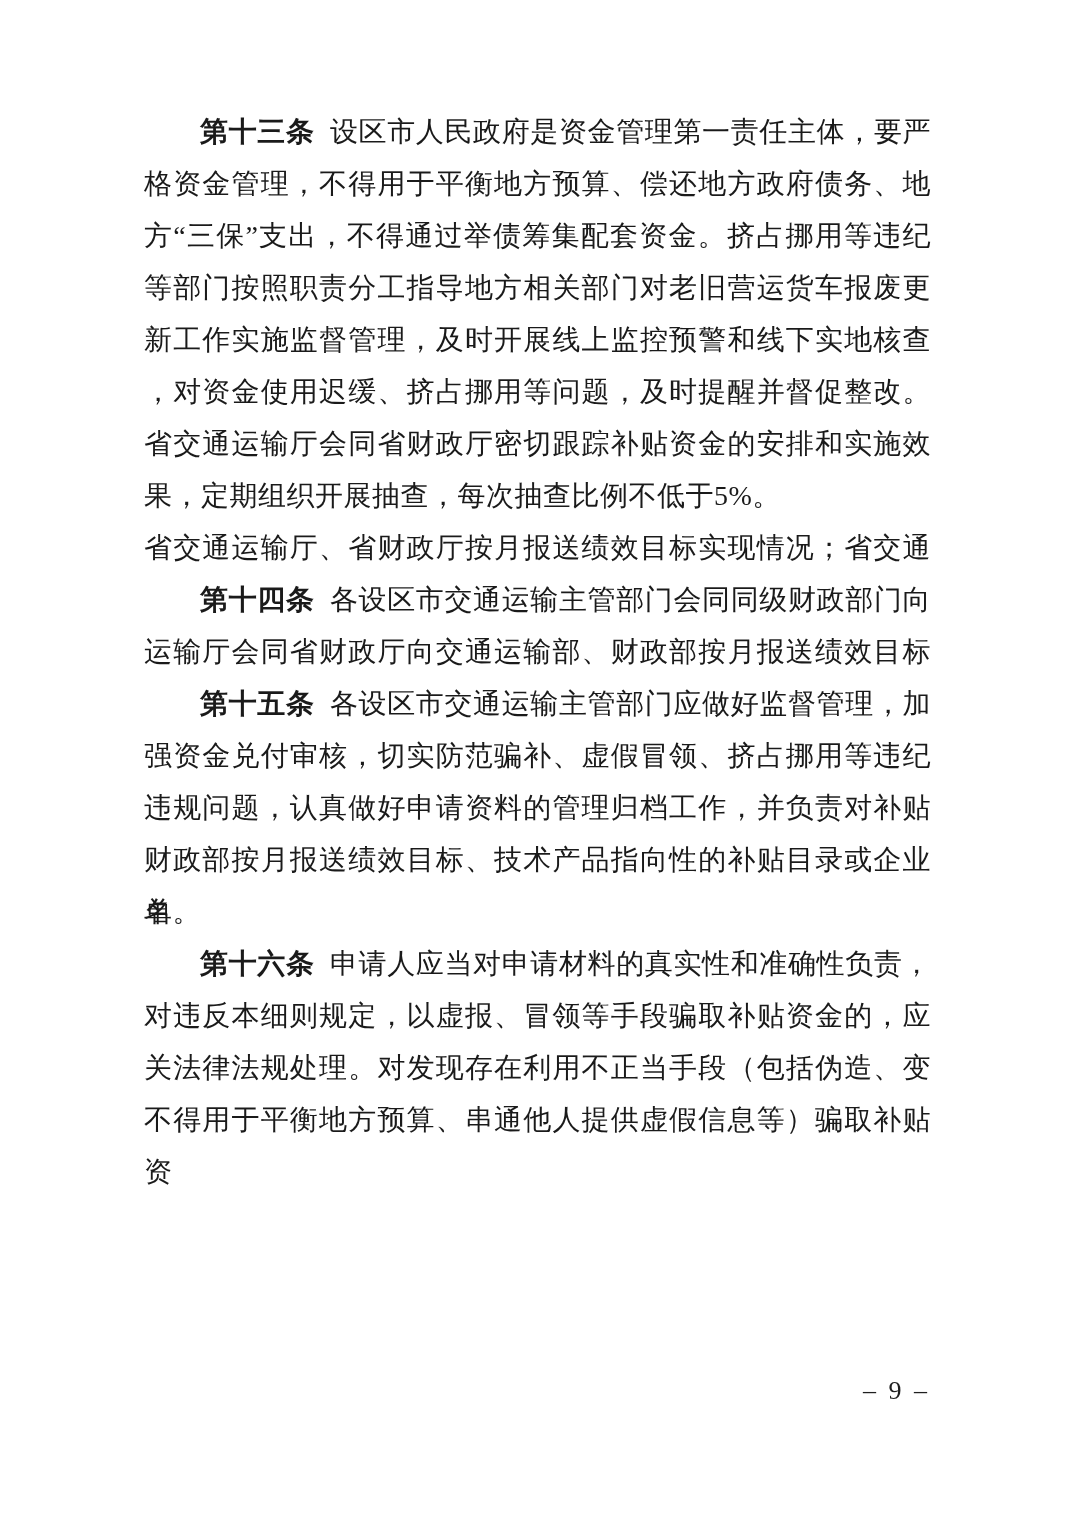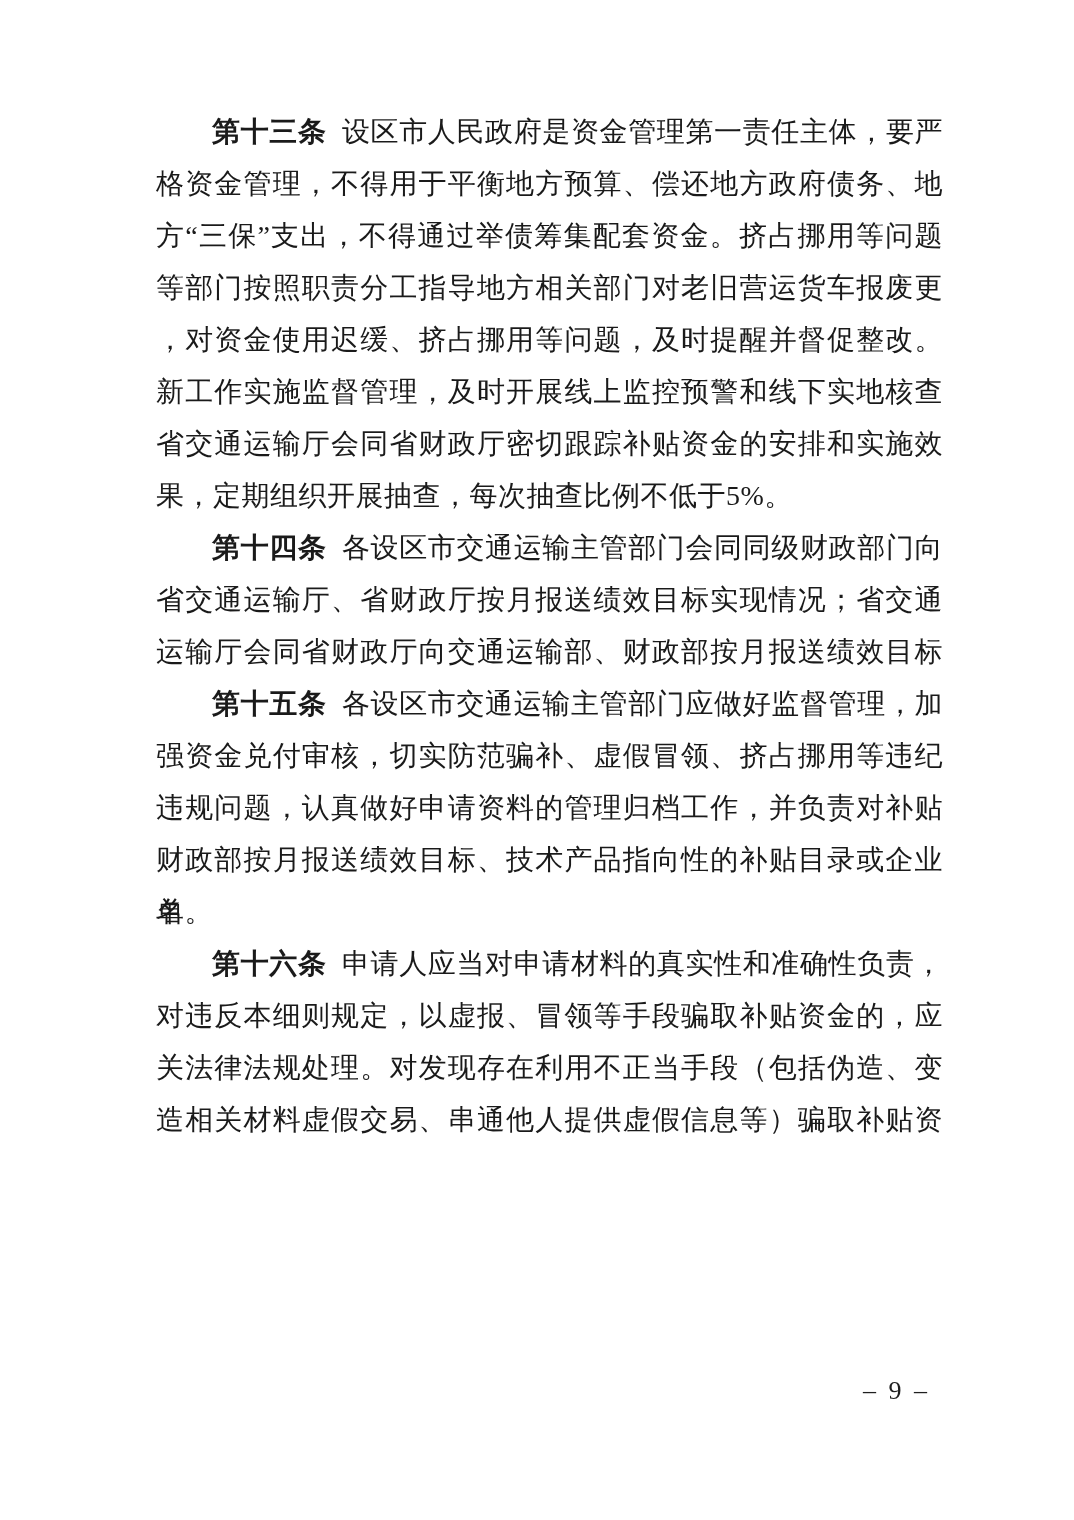--- a/index.html
+++ b/index.html
@@ -12,21 +12,21 @@
     width: 1074px;
     height: 1520px;
     background: #ffffff;
     font-family: "Liberation Serif", serif;
     color: #1a1a1a;
     overflow: hidden;
     margin: 0 auto;
   }
   .content {
     position: absolute;
-    left: 156px;
+    left: 144px;
     top: 106px;
     width: 787px;
   }
   .line {
     height: 52px;
     line-height: 52px;
     font-size: 28px;
     text-align: justify;
     text-align-last: justify;
     letter-spacing: 0.5px;
@@ -51,33 +51,33 @@
     font-family: "Liberation Serif", serif;
   }
 </style>
 </head>
 <body>
 
 <div class="page">
   <div class="content" id="document-body">
       <div class="line first"><span class="art-num">第十三条</span><span>设区市人民政府是资金管理第一责任主体，要严</span></div>
       <div class="line">格资金管理，不得用于平衡地方预算、偿还地方政府债务、地</div>
-      <div class="line">方“三保”支出，不得通过举债筹集配套资金。挤占挪用等问题</div>
+      <div class="line">方“三保”支出，不得通过举债筹集配套资金。挤占挪用等违纪</div>
       <div class="line">等部门按照职责分工指导地方相关部门对老旧营运货车报废更</div>
+      <div class="line">新工作实施监督管理，及时开展线上监控预警和线下实地核查</div>
       <div class="line">，对资金使用迟缓、挤占挪用等问题，及时提醒并督促整改。</div>
-      <div class="line">新工作实施监督管理，及时开展线上监控预警和线下实地核查</div>
       <div class="line">省交通运输厅会同省财政厅密切跟踪补贴资金的安排和实施效</div>
       <div class="line para-end">果，定期组织开展抽查，每次抽查比例不低于5%。</div>
+      <div class="line">省交通运输厅、省财政厅按月报送绩效目标实现情况；省交通</div>
       <div class="line first"><span class="art-num">第十四条</span><span>各设区市交通运输主管部门会同同级财政部门向</span></div>
-      <div class="line">省交通运输厅、省财政厅按月报送绩效目标实现情况；省交通</div>
       <div class="line">运输厅会同省财政厅向交通运输部、财政部按月报送绩效目标</div>
       <div class="line first"><span class="art-num">第十五条</span><span>各设区市交通运输主管部门应做好监督管理，加</span></div>
       <div class="line">强资金兑付审核，切实防范骗补、虚假冒领、挤占挪用等违纪</div>
       <div class="line">违规问题，认真做好申请资料的管理归档工作，并负责对补贴</div>
       <div class="line">财政部按月报送绩效目标、技术产品指向性的补贴目录或企业名</div>
       <div class="line para-end">单。</div>
       <div class="line first"><span class="art-num">第十六条</span><span>申请人应当对申请材料的真实性和准确性负责，</span></div>
       <div class="line">对违反本细则规定，以虚报、冒领等手段骗取补贴资金的，应</div>
       <div class="line">关法律法规处理。对发现存在利用不正当手段（包括伪造、变</div>
-      <div class="line">造相关材料虚假交易、串通他人提供虚假信息等）骗取补贴资</div>
+      <div class="line">不得用于平衡地方预算、串通他人提供虚假信息等）骗取补贴资</div>
     </div>
   <div class="page-number">– 9 –</div>
 </div>
 
 </body></html>

